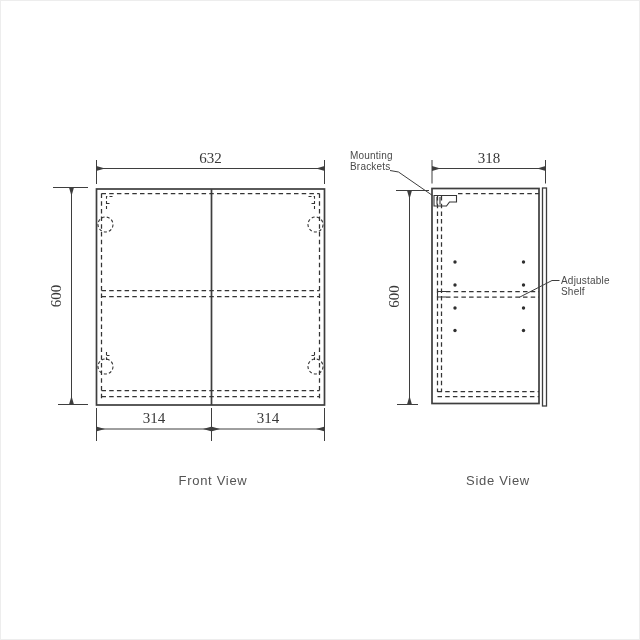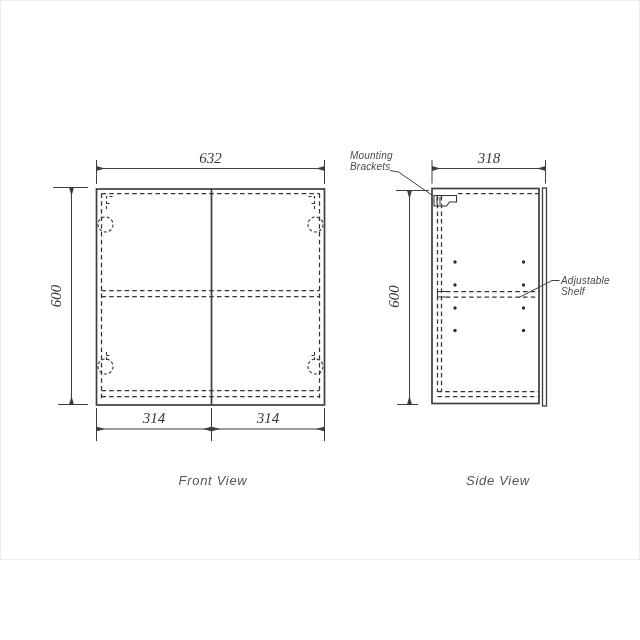--- a/index.html
+++ b/index.html
@@ -1,17 +1,17 @@
 <!DOCTYPE html>
 <html><head>
 <meta charset="utf-8">
 <style>
   html,body{margin:0;padding:0;background:#ffffff;}
-  .page{position:relative;width:640px;height:560px;background:#ffffff;overflow:hidden;
-        font-family:"Liberation Sans", sans-serif;box-shadow:inset 0 0 0 1px #ededed;font-style:italic;}
+  .page{position:relative;width:640px;height:640px;background:#ffffff;overflow:hidden;
+        font-family:"Liberation Sans", sans-serif;box-shadow:inset 0 0 0 1px #ededed;}
   svg{position:absolute;left:0;top:0;}
 
   
   .ln    {stroke:#3e3e3e;stroke-width:1.3;fill:none;stroke-linecap:butt;}
   .thick {stroke-width:1.7;}
   .dash  {stroke:#343434;stroke-width:1.25;fill:none;stroke-dasharray:4.5 3.2;}
   .dashsm{stroke:#343434;stroke-width:1.1;fill:none;stroke-dasharray:3 2.2;}
   .dim   {stroke:#3e3e3e;stroke-width:1;fill:none;}
   .solidthin{stroke:#343434;stroke-width:1.1;fill:none;}
   .dot   {fill:#2f2f2f;stroke:none;}

